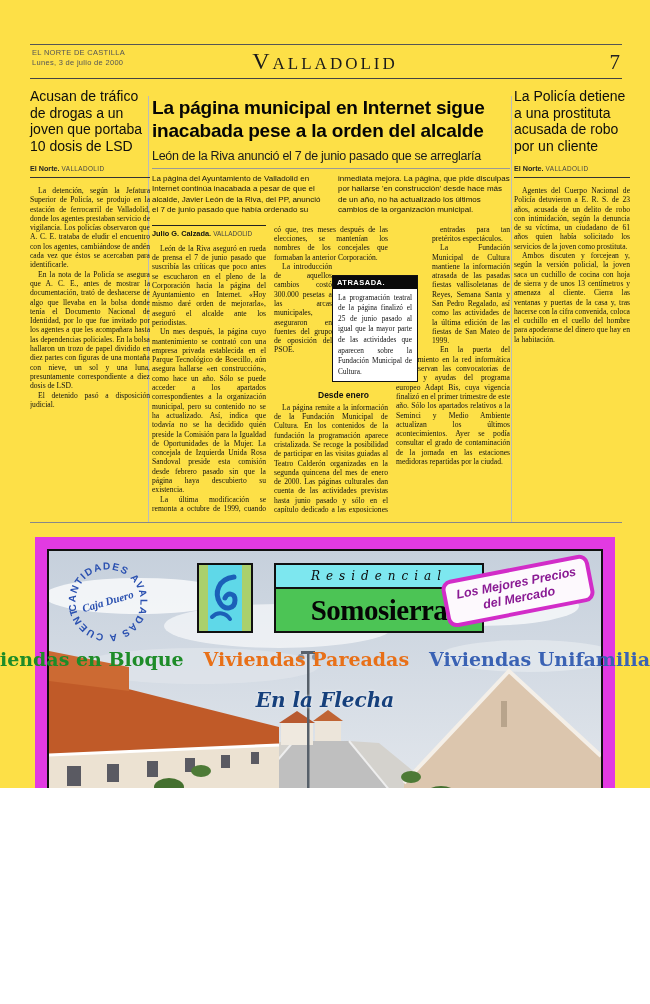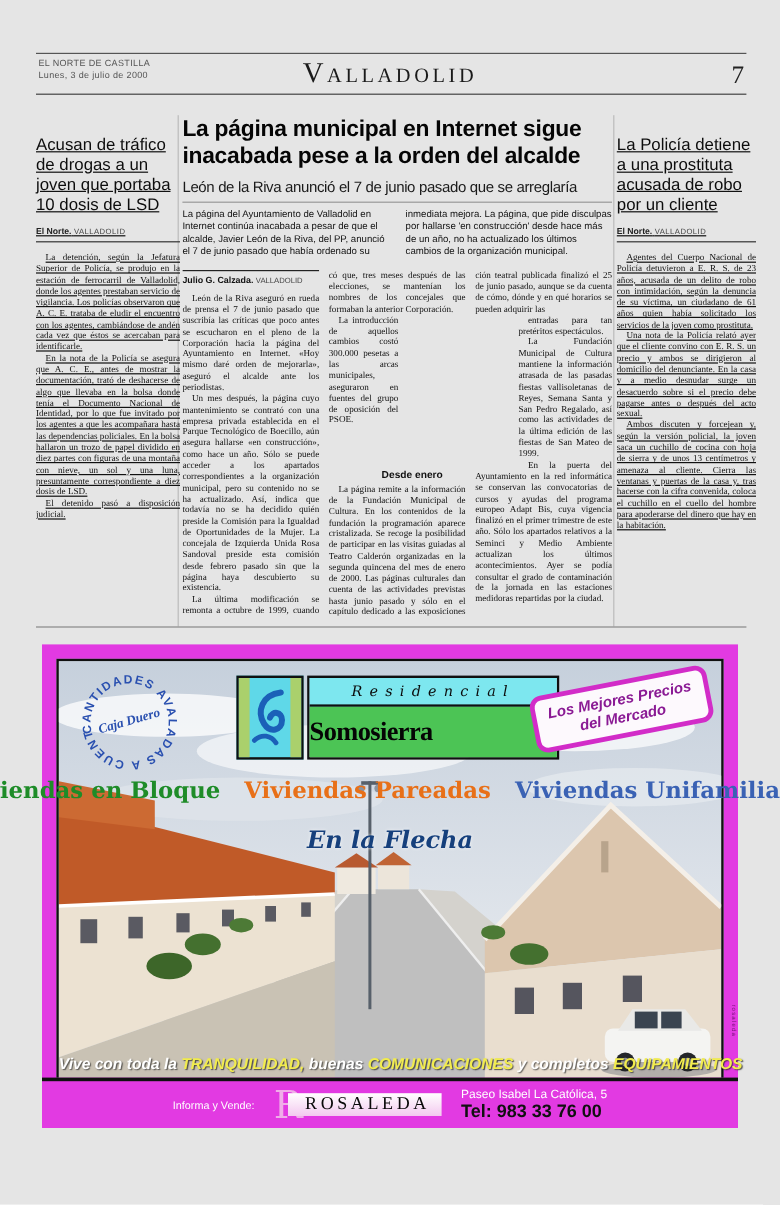--- a/index.html
+++ b/index.html
@@ -1,16 +1,16 @@
 <!DOCTYPE html>
 <html><head>
 <meta charset="utf-8">
 <style>
   html,body{margin:0;padding:0;background:#fff;}
-  #page{position:relative;width:650px;height:1004px;background:#e5e5e5;overflow:hidden;
+  #page{position:relative;width:650px;height:788px;background:#fde047;overflow:hidden;
         font-family:"Liberation Serif",serif;color:#111;}
 
   
   .hdr-rule-top{position:absolute;left:30px;right:28px;top:44px;border-top:1px solid #555;}
   .hdr-rule-bot{position:absolute;left:30px;right:28px;top:78px;border-top:1px solid #444;}
   .masthead{position:absolute;left:32px;top:48px;font-family:"Liberation Sans",sans-serif;
             font-size:7.5px;line-height:10px;color:#555;letter-spacing:.3px;}
   .section-title{position:absolute;left:0;right:0;top:48px;text-align:center;
             font-family:"Liberation Serif",serif;font-variant:small-caps;font-size:24px;
             letter-spacing:3px;color:#1a1a1a;}
@@ -19,21 +19,21 @@
   
   .vdiv{position:absolute;top:96px;height:426px;border-left:1px solid #bbb;}
   .bot-rule{position:absolute;left:30px;right:28px;top:522px;border-top:1px solid #888;}
   .byline{font-family:"Liberation Sans",sans-serif;font-size:7.2px;color:#222;
           border-bottom:1px solid #333;padding-bottom:4px;margin:10px 0 8px;}
   .byline .place{font-size:6.4px;letter-spacing:.4px;color:#444;}
   .body-txt p{margin:0;font-size:7.6px;line-height:9.3px;text-align:justify;text-indent:8px;}
   .body-txt p.noindent{text-indent:0;}
 
   
-  .side-art{position:absolute;top:112px;width:120px;text-decoration:underline;}
+  .side-art{position:absolute;top:88px;width:120px;}
   .side-art h2{margin:0;font-family:"Liberation Sans",sans-serif;font-weight:500;
                font-size:14px;line-height:16.5px;color:#0d0d0d;}
   #left-art{left:30px;} #right-art{left:514px;width:116px;}
   .side-body{height:300px;overflow:hidden;}
 
   
   #main-art{position:absolute;left:152px;top:96px;width:358px;}
   #main-art h1{margin:0;font-family:"Liberation Sans",sans-serif;font-weight:700;
                font-size:19px;line-height:23px;letter-spacing:-.2px;color:#050505;}
   .subhead{font-family:"Liberation Sans",sans-serif;font-size:12.5px;letter-spacing:-.3px;
@@ -58,29 +58,29 @@
   #ad{position:absolute;left:35px;top:537px;width:580px;height:403px;background:#e23ae2;}
   .ad-photo{position:absolute;left:12px;top:12px;width:556px;height:352px;
             border:2px solid #101010;background:#cdd6e0;box-sizing:border-box;}
   .scene{position:absolute;left:0;top:0;width:100%;height:100%;}
 
   .cajaduero{position:absolute;left:16px;top:8px;width:86px;height:86px;transform:rotate(-16deg);}
   .cajaduero svg{position:absolute;left:0;top:0;}
   .cd-center{position:absolute;left:0;top:36px;width:86px;text-align:center;
              font-style:italic;font-weight:bold;font-size:11px;color:#2a50b0;}
 
-  .somologo{position:absolute;left:148px;top:12px;display:flex;gap:3px;}
+  .somologo{position:absolute;left:148px;top:12px;display:flex;gap:21px;}
   .tile{width:52px;height:66px;border:2px solid #101010;background:#5fd8e8;display:flex;}
   .tile .g{width:9px;background:#aad06c;} .tile .mid{flex:1;}
   .somotext{width:206px;border:2px solid #101010;}
   .resid{height:22px;background:#7de7ef;border-bottom:2px solid #101010;
          font-family:"DejaVu Serif",serif;font-style:italic;font-size:12px;letter-spacing:6px;
          text-align:center;line-height:22px;color:#0a0a0a;}
   .somon{height:42px;background:#4cc455;font-family:"Liberation Serif",serif;font-weight:bold;
-         font-size:22px;text-align:left;line-height:42px;color:#050505;letter-spacing:-.5px;}
+         font-size:29px;text-align:center;line-height:42px;color:#050505;letter-spacing:-.5px;}
 
   .stamp{position:absolute;right:8px;top:16px;transform:rotate(-11deg);background:#fdf9fd;
          border:4px solid #d22cc8;border-radius:10px;padding:5px 10px;text-align:center;
          font-family:"Liberation Sans",sans-serif;font-weight:bold;font-style:italic;
          font-size:12.5px;line-height:15px;color:#8a1a94;}
 
   .vivrow{position:absolute;left:0;right:0;top:97px;display:flex;justify-content:center;gap:20px;
           font-family:"DejaVu Serif",serif;font-weight:600;font-size:19px;white-space:nowrap;}
   .v1{color:#1e8c28;} .v2{color:#e87018;} .v3{color:#3a62b4;}
 
@@ -154,38 +154,40 @@
         <p>La última modificación se remonta a octubre de 1999, cuando EL NORTE DE CASTILLA publi-</p>
       </div>
       <div class="col body-txt">
         <p class="noindent">có que, tres meses después de las elecciones, se mantenían los nombres de los concejales que formaban la anterior Corporación.</p>
         <div class="spacer-r"></div>
         <p>La introducción de aquellos cambios costó 300.000 pesetas a las arcas municipales, aseguraron en fuentes del grupo de oposición del PSOE.</p>
         <h4>Desde enero</h4>
         <p>La página remite a la información de la Fundación Municipal de Cultura. En los contenidos de la fundación la programación aparece cristalizada. Se recoge la posibilidad de participar en las visitas guiadas al Teatro Calderón organizadas en la segunda quincena del mes de enero de 2000. Las páginas culturales dan cuenta de las actividades previstas hasta junio pasado y sólo en el capítulo dedicado a las exposiciones se enumeran muestras previstas para los meses de julio y agosto próximo. La programa-</p>
       </div>
       <div class="col body-txt">
-        <p class="noindent">ción teatral publicada finalizó el 25 de junio pasado, aunque se da cuenta de cómo, dónde y en qué horarios se pueden adquirir las</p>
         <div class="spacer-l"></div>
         <p>entradas para tan pretéritos espectáculos.</p>
         <p>La Fundación Municipal de Cultura mantiene la información atrasada de las pasadas fiestas vallisoletanas de Reyes, Semana Santa y San Pedro Regalado, así como las actividades de la última edición de las fiestas de San Mateo de 1999.</p>
         <p>En la puerta del Ayuntamiento en la red informática se conservan las convocatorias de cursos y ayudas del programa europeo Adapt Bis, cuya vigencia finalizó en el primer trimestre de este año. Sólo los apartados relativos a la Seminci y Medio Ambiente actualizan los últimos acontecimientos. Ayer se podía consultar el grado de contaminación de la jornada en las estaciones medidoras repartidas por la ciudad.</p>
+      </div>
+      <div class="atrasada">
+        <div class="bt">ATRASADA.</div>
+        <div class="bx">La programación teatral de la página finalizó el 25 de junio pasado al igual que la mayor parte de las actividades que aparecen sobre la Fundación Municipal de Cultura.</div>
       </div>
     </div>
   </div>
 
   <div class="side-art" id="right-art">
     <h2>La Policía detiene a una prostituta acusada de robo por un cliente</h2>
     <div class="byline">
       <b>El Norte.</b>
       <span class="place">VALLADOLID</span>
     </div>
     <div class="body-txt side-body">
       <p>Agentes del Cuerpo Nacional de Policía detuvieron a E. R. S. de 23 años, acusada de un delito de robo con intimidación, según la denuncia de su víctima, un ciudadano de 61 años quien había solicitado los servicios de la joven como prostituta.</p>
-      <p>Una nota de la Policía relató ayer que el cliente convino con E. R. S. un precio y ambos se dirigieron al domicilio del denunciante. En la casa y a medio desnudar surge un desacuerdo sobre si el precio debe pagarse antes o después del acto sexual.</p>
       <p>Ambos discuten y forcejean y, según la versión policial, la joven saca un cuchillo de cocina con hoja de sierra y de unos 13 centímetros y amenaza al cliente. Cierra las ventanas y puertas de la casa y, tras hacerse con la cifra convenida, coloca el cuchillo en el cuello del hombre para apoderarse del dinero que hay en la habitación.</p>
     </div>
   </div>
 
   <div id="ad">
     <div class="ad-photo">
 
       <svg class="scene" viewBox="0 0 552 348" preserveAspectRatio="none">
         <defs>
           <linearGradient id="skyg" x1="0" y1="0" x2="0" y2="1">

